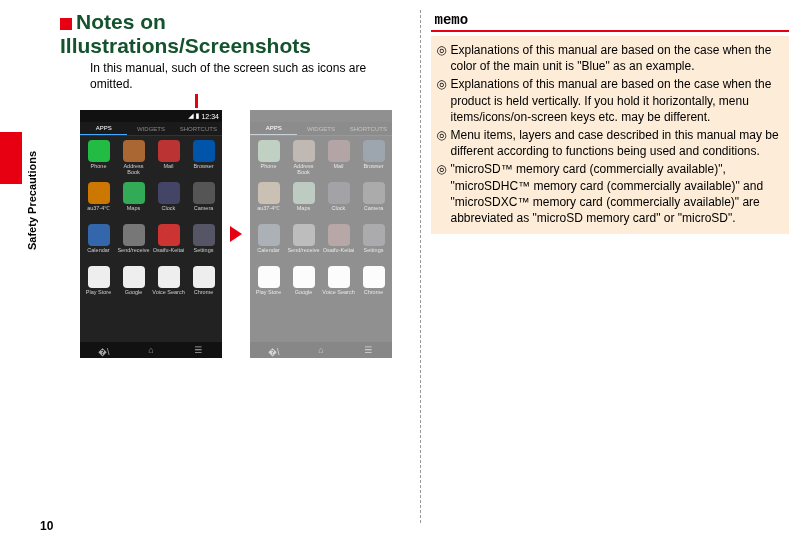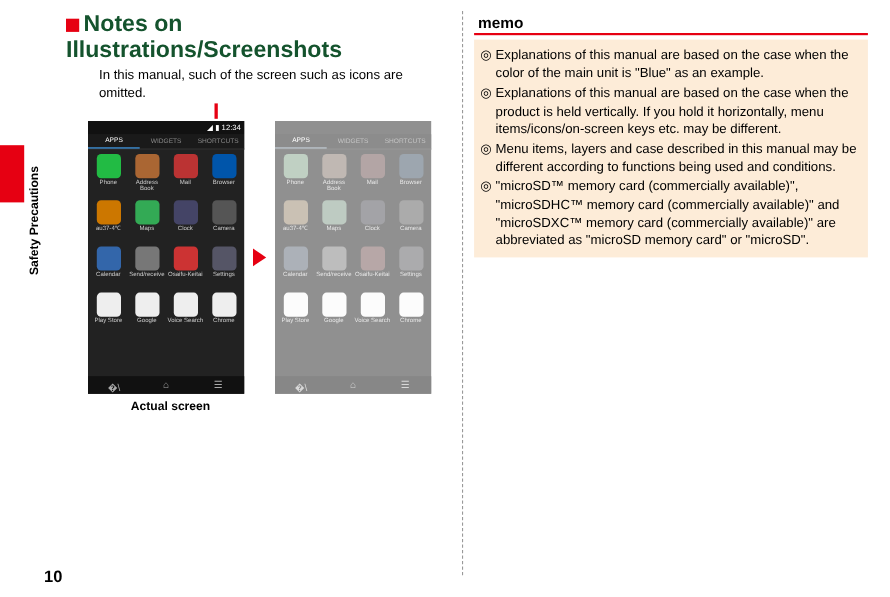--- a/index.html
+++ b/index.html
@@ -170,41 +170,42 @@
   }
   .captions .gap { width: 20px; }
   .memo-title {
     font-size: 14px;
     font-weight: bold;
     border-bottom: 2px solid #e60012;
     padding-bottom: 2px;
     margin-bottom: 4px;
     margin-top: 2px;
     padding-left:4px;
+    font-family:Liberation Mono, monospace;
   }
   .memo-box {
     background: #fdecd8;
     padding: 6px 6px;
   }
   .memo-item {
     font-size: 12px;
     line-height: 1.35;
     display: flex;
     margin-bottom: 2px;
   }
   .memo-item .bullet {
     flex: 0 0 14px;
     text-align: left;
   }
   .memo-item .txt { flex: 1; }
   .page-num {
     position: absolute;
     bottom: 10px;
     left: 40px;
-    font-size: 15px;
+    font-size: 12px;
     font-weight: bold;
   }
   .sig { color:#fff; font-size:7px;}
 </style>
 </head>
 <body>
 
 <div class="side-tab-red"></div>
 <div class="side-label">Safety Precautions</div>
 <div class="page-num">10</div>
@@ -379,21 +380,20 @@
           </div>
         <div class="navbar">
           <div>�\</div>
           <div>⌂</div>
           <div>☰</div>
         </div>
       </div>
     </div>
 
     <div class="captions">
-      <div>Actual screen</div>
       <div class="gap"></div>
     </div>
   </div>
 
   <div class="col-right">
     <div class="memo-title">memo</div>
     <div class="memo-box">
         <div class="memo-item">
           <div class="bullet">◎</div>
           <div class="txt">Explanations of this manual are based on the case when the color of the main unit is "Blue" as an example.</div>

